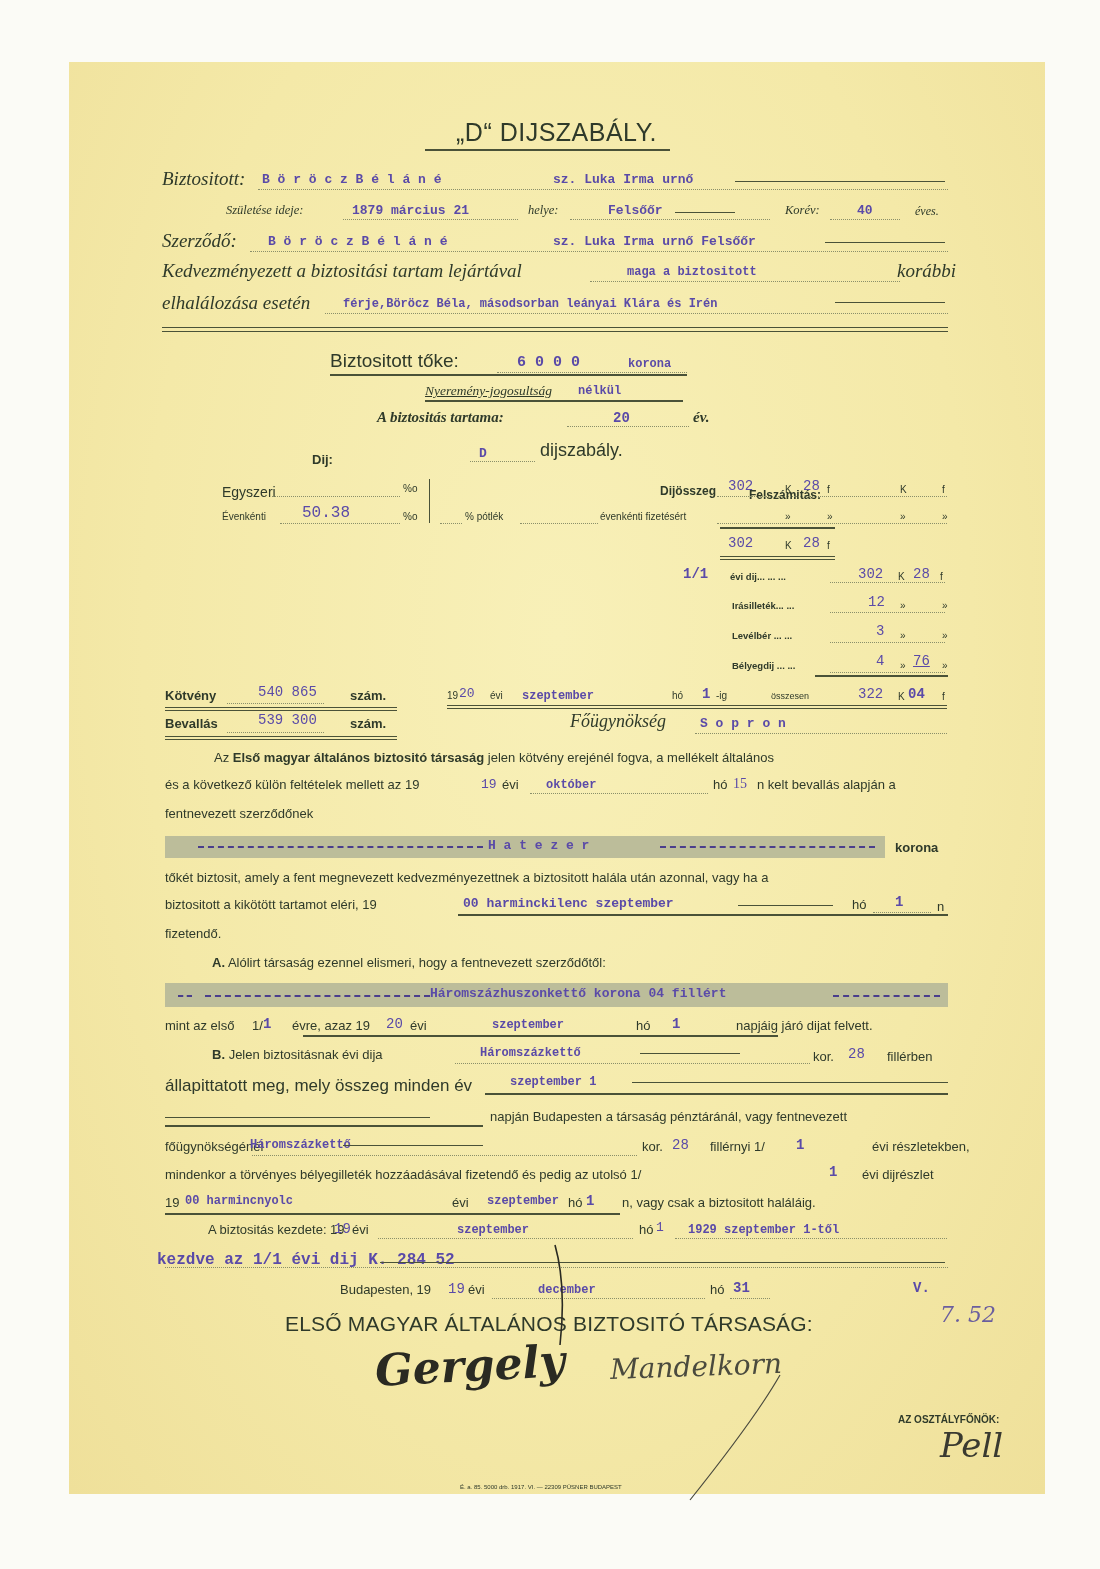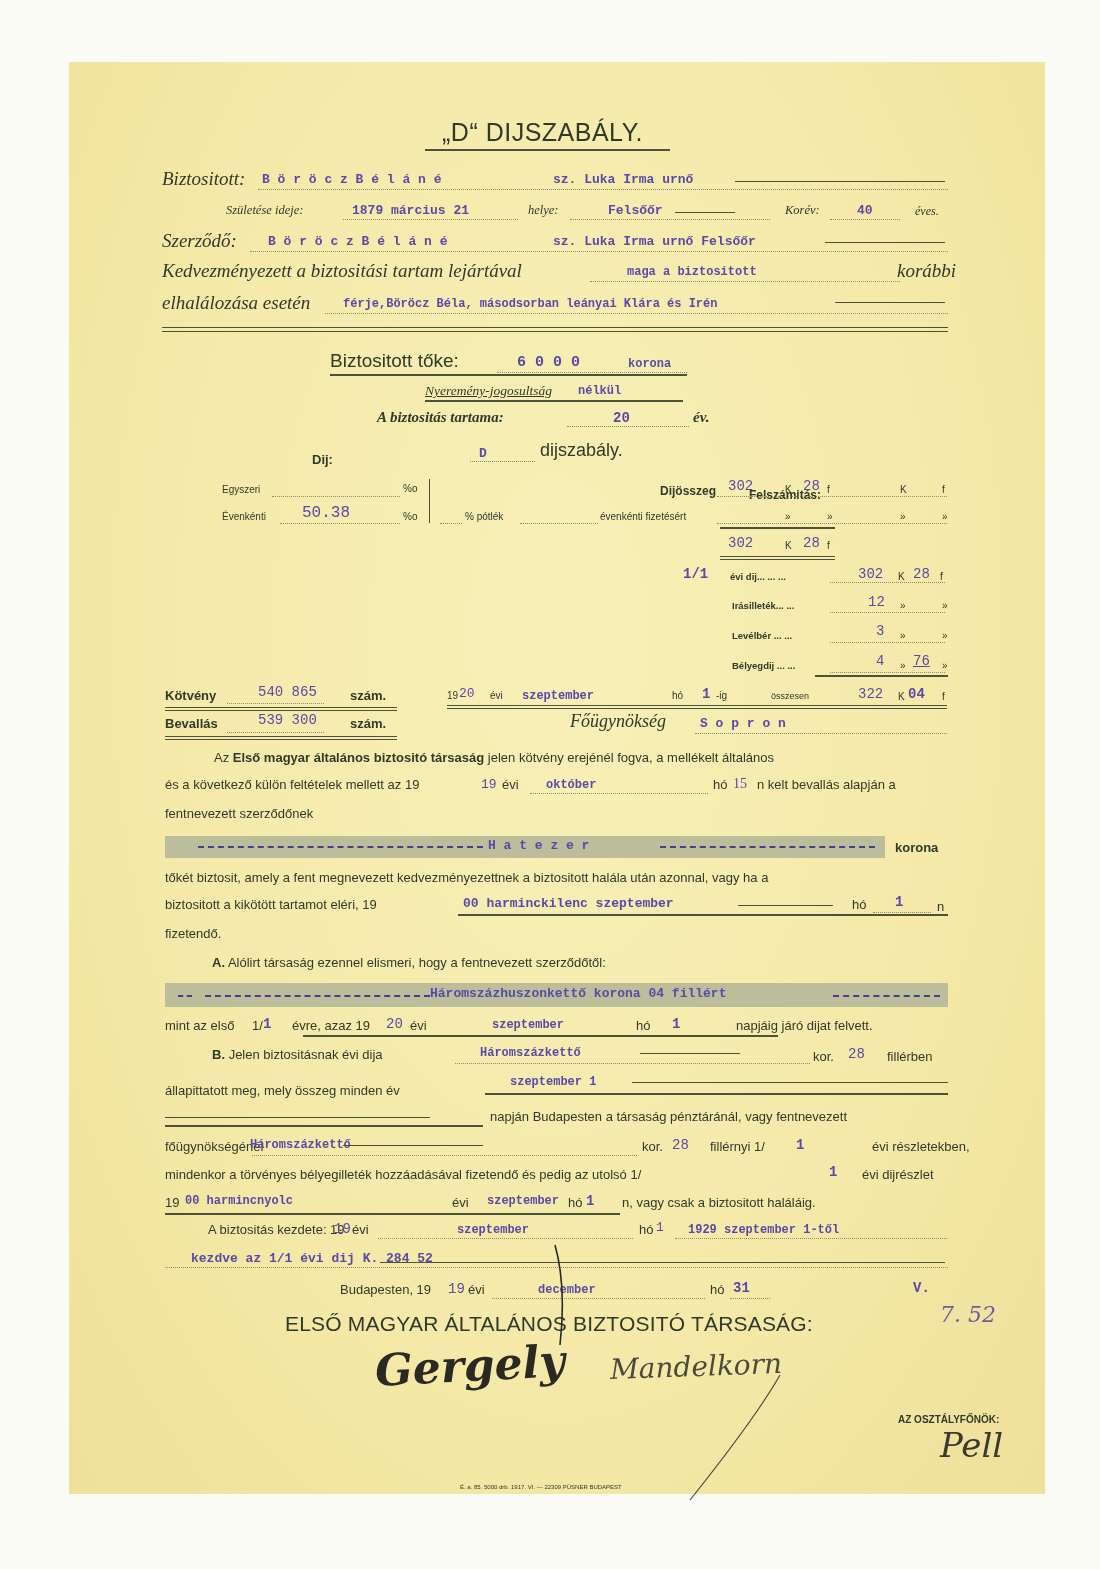--- a/index.html
+++ b/index.html
@@ -19,21 +19,21 @@
   .bold { font-weight:bold; }
   .small { font-size:11px; }
   .title { font-size:25px; letter-spacing:0.5px; }
   .sig { position:absolute; font-family:"DejaVu Serif", serif; font-style:italic; color:#2a2a22; }
 </style>
 </head>
 <body>
 
 <div class="paper"></div>
 
-<div class="abs printed title" style="left:442px;top:118px;">„D“ DIJSZABÁLY.</div>
+<div class="abs printed title" style="left:456px;top:118px;">„D“ DIJSZABÁLY.</div>
 <div class="rule" style="left:425px;top:149px;width:245px;"></div>
 
 <div class="abs ital" style="left:162px;top:168px;font-size:19px;">Biztositott:</div>
 <div class="dots" style="left:258px;top:189px;width:690px;"></div>
 <div class="abs typed" style="left:262px;top:172px;font-size:13px;">B ö r ö c z    B é l á n é</div>
 <div class="abs typed" style="left:553px;top:172px;font-size:13px;">sz. Luka Irma urnő</div>
 <div class="rule-thin" style="left:735px;top:181px;width:210px;"></div>
 
 <div class="abs ital" style="left:226px;top:203px;font-size:12.5px;">Születése ideje:</div>
 <div class="dots" style="left:343px;top:219px;width:175px;"></div>
@@ -80,21 +80,21 @@
 <div class="dots" style="left:567px;top:426px;width:122px;"></div>
 <div class="abs typed" style="left:613px;top:410px;font-size:14px;">20</div>
 <div class="abs ital bold" style="left:693px;top:409px;font-size:15px;">év.</div>
 
 <div class="abs printed bold" style="left:312px;top:452px;font-size:13px;">Dij:</div>
 <div class="dots" style="left:470px;top:461px;width:65px;"></div>
 <div class="abs typed" style="left:479px;top:446px;font-size:13px;">D</div>
 <div class="abs printed" style="left:540px;top:440px;font-size:18px;">dijszabály.</div>
 <div class="abs printed bold" style="left:749px;top:452px;font-size:12px;margin-top:36px;">Felszámitás:</div>
 
-<div class="abs printed small" style="left:222px;top:484px;font-size:10px;">Egyszeri</div>
+<div class="abs printed small" style="left:222px;top:484px;font-size:14px;">Egyszeri</div>
 <div class="dots" style="left:272px;top:496px;width:128px;"></div>
 <div class="abs printed" style="left:403px;top:483px;font-size:10px;">%o</div>
 <div class="abs" style="left:429px;top:479px;width:1px;height:44px;background:#4a5238;"></div>
 
 <div class="abs printed bold" style="left:660px;top:484px;font-size:12px;">Dijösszeg</div>
 <div class="dots" style="left:717px;top:496px;width:230px;"></div>
 <div class="abs typed" style="left:728px;top:478px;font-size:14px;font-weight:normal;">302</div>
 <div class="abs printed" style="left:785px;top:484px;font-size:10px;">K</div>
 <div class="abs typed" style="left:803px;top:478px;font-size:14px;font-weight:normal;">28</div>
 <div class="abs printed" style="left:827px;top:484px;font-size:10px;">f</div>
@@ -247,21 +247,21 @@
   <span class="bold">B.</span>
   <span>Jelen biztositásnak évi dija</span>
 </div>
 <div class="dots" style="left:455px;top:1063px;width:355px;"></div>
 <div class="abs typed" style="left:480px;top:1046px;font-size:12px;">Háromszázkettő</div>
 <div class="rule-thin" style="left:640px;top:1053px;width:100px;"></div>
 <div class="abs printed" style="left:813px;top:1049px;font-size:13px;">kor.</div>
 <div class="abs typed" style="left:848px;top:1046px;font-size:14px;font-weight:normal;">28</div>
 <div class="abs printed" style="left:887px;top:1049px;font-size:13px;">fillérben</div>
 
-<div class="abs printed" style="left:165px;top:1076px;font-size:13px;margin-top:7px;">állapittatott meg, mely összeg minden év</div>
+<div class="abs printed" style="left:165px;top:1076px;font-size:17px;">állapittatott meg, mely összeg minden év</div>
 <div class="abs typed" style="left:510px;top:1075px;font-size:12px;">szeptember 1</div>
 <div class="rule-thin" style="left:632px;top:1082px;width:316px;"></div>
 <div class="rule" style="left:485px;top:1093px;width:463px;"></div>
 
 <div class="rule-thin" style="left:165px;top:1117px;width:265px;"></div>
 <div class="rule" style="left:165px;top:1125px;width:318px;"></div>
 <div class="abs printed" style="left:490px;top:1109px;font-size:13px;">napján Budapesten a társaság pénztáránál, vagy fentnevezett</div>
 
 <div class="abs printed" style="left:165px;top:1139px;font-size:13px;">főügynökségénél</div>
 <div class="dots" style="left:252px;top:1155px;width:385px;"></div>
@@ -289,21 +289,21 @@
 <div class="abs printed" style="left:208px;top:1222px;font-size:13px;">A biztositás kezdete: 19</div>
 <div class="abs typed" style="left:334px;top:1221px;font-size:14px;font-weight:normal;">19</div>
 <div class="abs printed" style="left:352px;top:1222px;font-size:13px;">évi</div>
 <div class="dots" style="left:378px;top:1238px;width:255px;"></div>
 <div class="abs typed" style="left:357px;top:1223px;font-size:12px;margin-left:100px;">szeptember</div>
 <div class="abs printed" style="left:639px;top:1222px;font-size:13px;">hó</div>
 <div class="abs typed" style="left:656px;top:1220px;font-size:13px;font-weight:normal;">1</div>
 <div class="dots" style="left:675px;top:1238px;width:272px;"></div>
 <div class="abs typed" style="left:688px;top:1223px;font-size:12px;">1929 szeptember 1-től</div>
 
-<div class="abs typed" style="left:191px;top:1251px;font-size:13px;">kezdve az 1/1 évi dij K. 284 52</div>
+<div class="abs typed" style="left:157px;top:1251px;font-size:16px;">kezdve az 1/1 évi dij K. 284 52</div>
 <div class="dots" style="left:165px;top:1267px;width:783px;"></div>
 <div class="rule-thin" style="left:380px;top:1262px;width:565px;"></div>
 
 <div class="abs printed" style="left:340px;top:1282px;font-size:13px;">Budapesten, 19</div>
 <div class="abs typed" style="left:448px;top:1281px;font-size:14px;font-weight:normal;">19</div>
 <div class="abs printed" style="left:468px;top:1282px;font-size:13px;">évi</div>
 <div class="dots" style="left:492px;top:1298px;width:213px;"></div>
 <div class="abs typed" style="left:538px;top:1283px;font-size:12px;">december</div>
 <div class="abs printed" style="left:710px;top:1282px;font-size:13px;">hó</div>
 <div class="dots" style="left:730px;top:1298px;width:40px;"></div>

